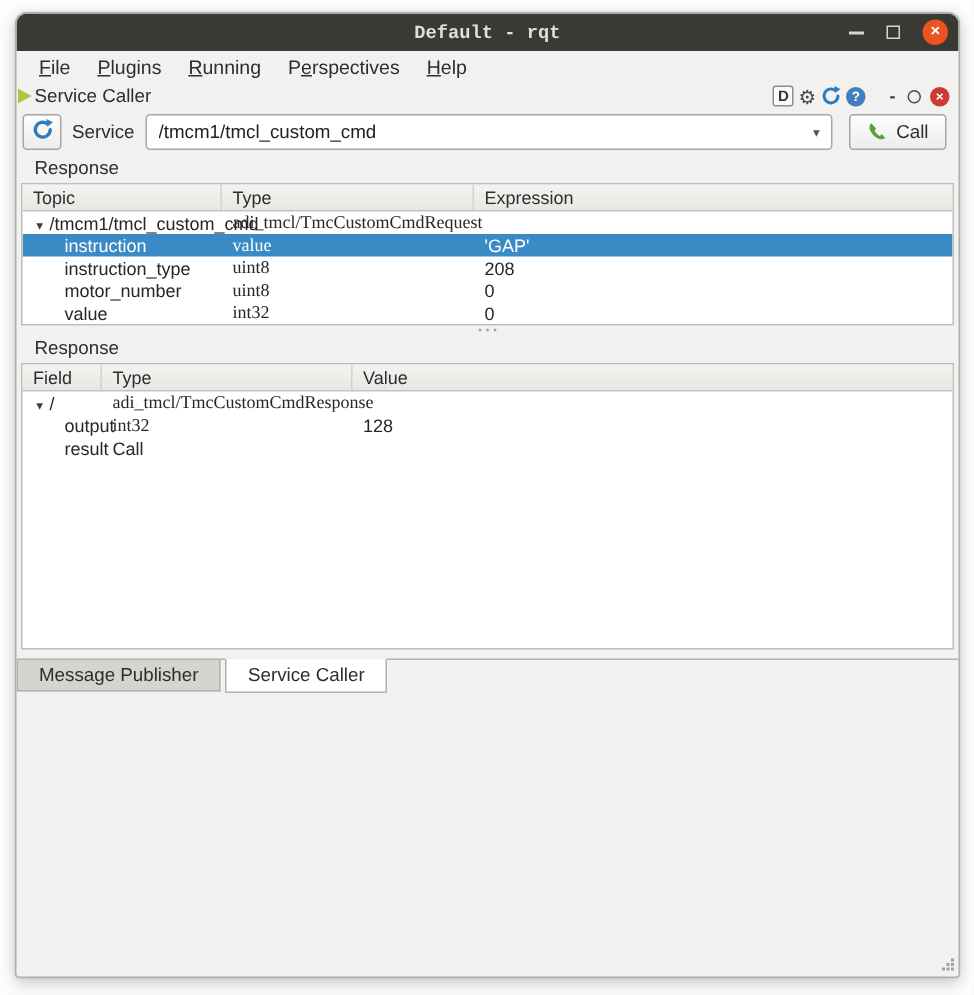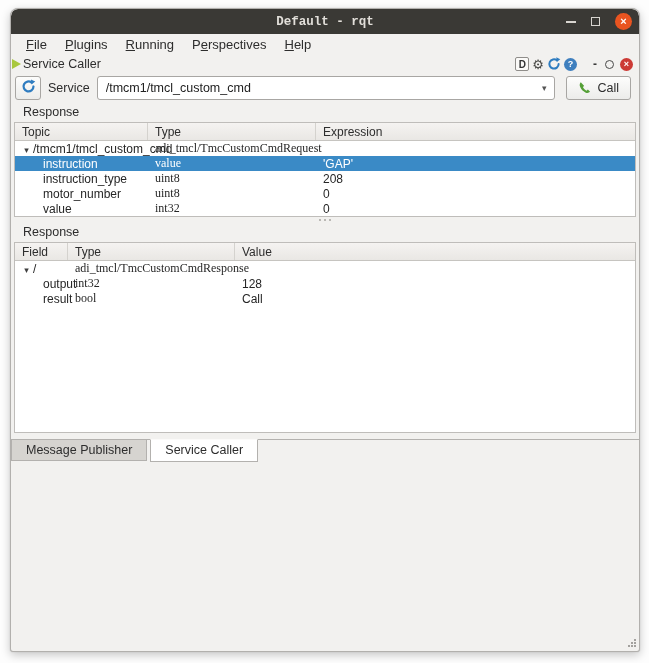--- a/index.html
+++ b/index.html
@@ -224,21 +224,20 @@
           <div class="tcell c2">adi_tmcl/TmcCustomCmdResponse</div>
           <div class="tcell c3"></div>
         </div>
         <div class="trow">
           <div class="tcell c1 child"><span>output</span></div>
           <div class="tcell c2">int32</div>
           <div class="tcell c3">128</div>
         </div>
         <div class="trow">
           <div class="tcell c1 child"><span>result</span></div>
-          <div class="tcell c2">bool</div>
           <div class="tcell c3">Call</div>
         </div>
       </div>
   </div>
 
   <div class="tabbar">
       <div class="tab inactive">Message Publisher</div>
       <div class="tab active">Service Caller</div>
     </div>
 

